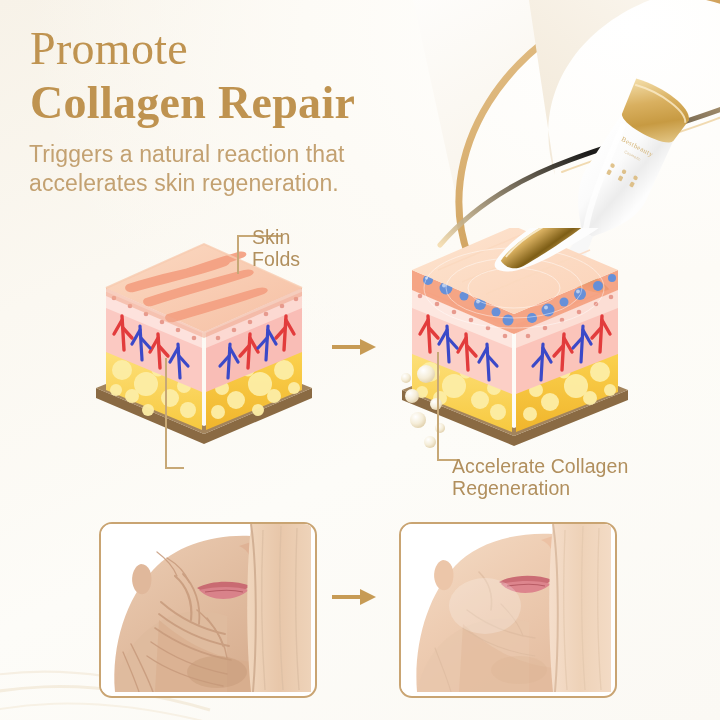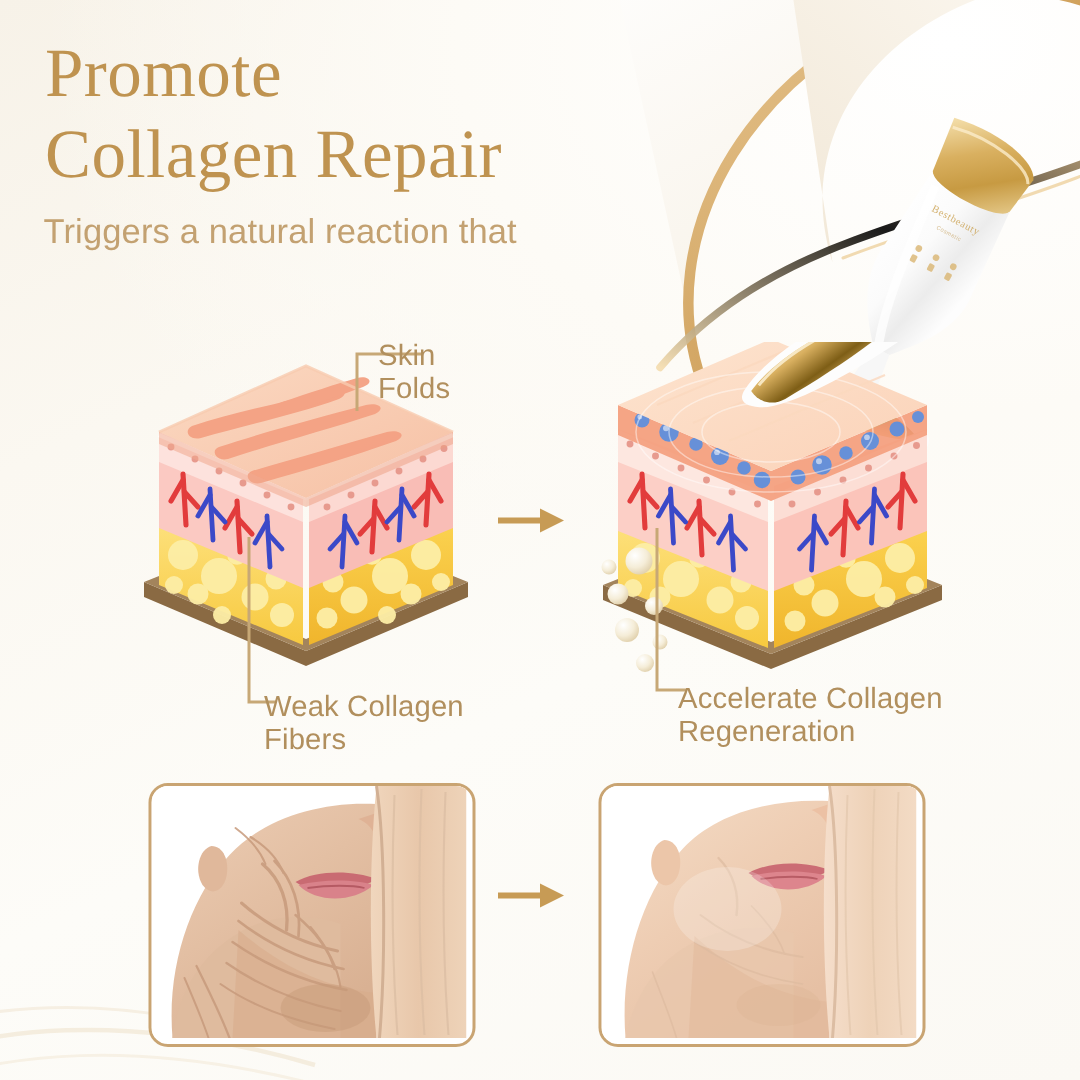--- a/index.html
+++ b/index.html
@@ -19,21 +19,21 @@
   .ribbon-wrap{top:-40px;right:-60px;width:460px;height:330px;}
   .swoosh-bl{left:-90px;bottom:-40px;width:360px;height:190px;opacity:.65;}
 
   
   .headline{
     position:absolute;left:30px;top:22px;width:420px;
     font-family:"Liberation Serif",serif;
     font-size:46px;line-height:1.17;font-weight:400;
     color:#bf9350;letter-spacing:.3px;
   }
-  .headline .l2{display:block;}
+  .headline .l2{display:block;font-weight:bold;}
   .subtitle{
     position:absolute;left:29px;top:140px;width:430px;
     font-size:23px;line-height:1.26;color:#c3a171;
     letter-spacing:.1px;
   }
 
   
   .diagram{position:absolute;}
   .dia-left{left:88px;top:238px;width:232px;height:218px;}
   .dia-right{left:392px;top:228px;width:246px;height:230px;}
@@ -480,22 +480,20 @@
   </div>
 
   <div class="leader" style="left:416px;top:352px;width:42px;height:118px;">
     <svg width="42" height="118" viewBox="0 0 42 118">
       <path d="M22 0 L22 108 L42 108" fill="none" stroke="#c7a876" stroke-width="2"></path>
     </svg>
   </div>
 
   <div class="lbl lbl-skinfolds">Skin
 Folds</div>
-  <div class="lbl lbl-weak">Weak Collagen
-Fibers</div>
   <div class="lbl lbl-accel">Accelerate Collagen
 Regeneration</div>
 
   <div class="arrow arrow-mid">
     <svg width="48" height="22" viewBox="0 0 48 22">
       <path d="M2 11 L32 11" stroke="#c79b55" stroke-width="4" stroke-linecap="butt"></path>
       <path d="M30 3 L46 11 L30 19 Z" fill="#c79b55"></path>
     </svg>
   </div>
   <div class="arrow arrow-bot">
@@ -504,20 +502,21 @@
       <path d="M30 3 L46 11 L30 19 Z" fill="#c79b55"></path>
     </svg>
   </div>
 
   <div class="headline">
     <span>Promote</span>
     <span class="l2">Collagen Repair</span>
   </div>
   <div class="subtitle">
     <span>Triggers a natural reaction that</span><br>
+    <span>accelerates skin regeneration.</span>
   </div>
 
   <div class="photo photo-before">
     <svg width="210" height="168" viewBox="0 0 210 168">
       <defs>
         <linearGradient id="skB" x1="0" y1="0" x2="0.6" y2="1">
           <stop offset="0" stop-color="#eccdb4"></stop>
             <stop offset=".5" stop-color="#e3bfa3"></stop>
           <stop offset="1" stop-color="#d9b193"></stop>
         </linearGradient>

